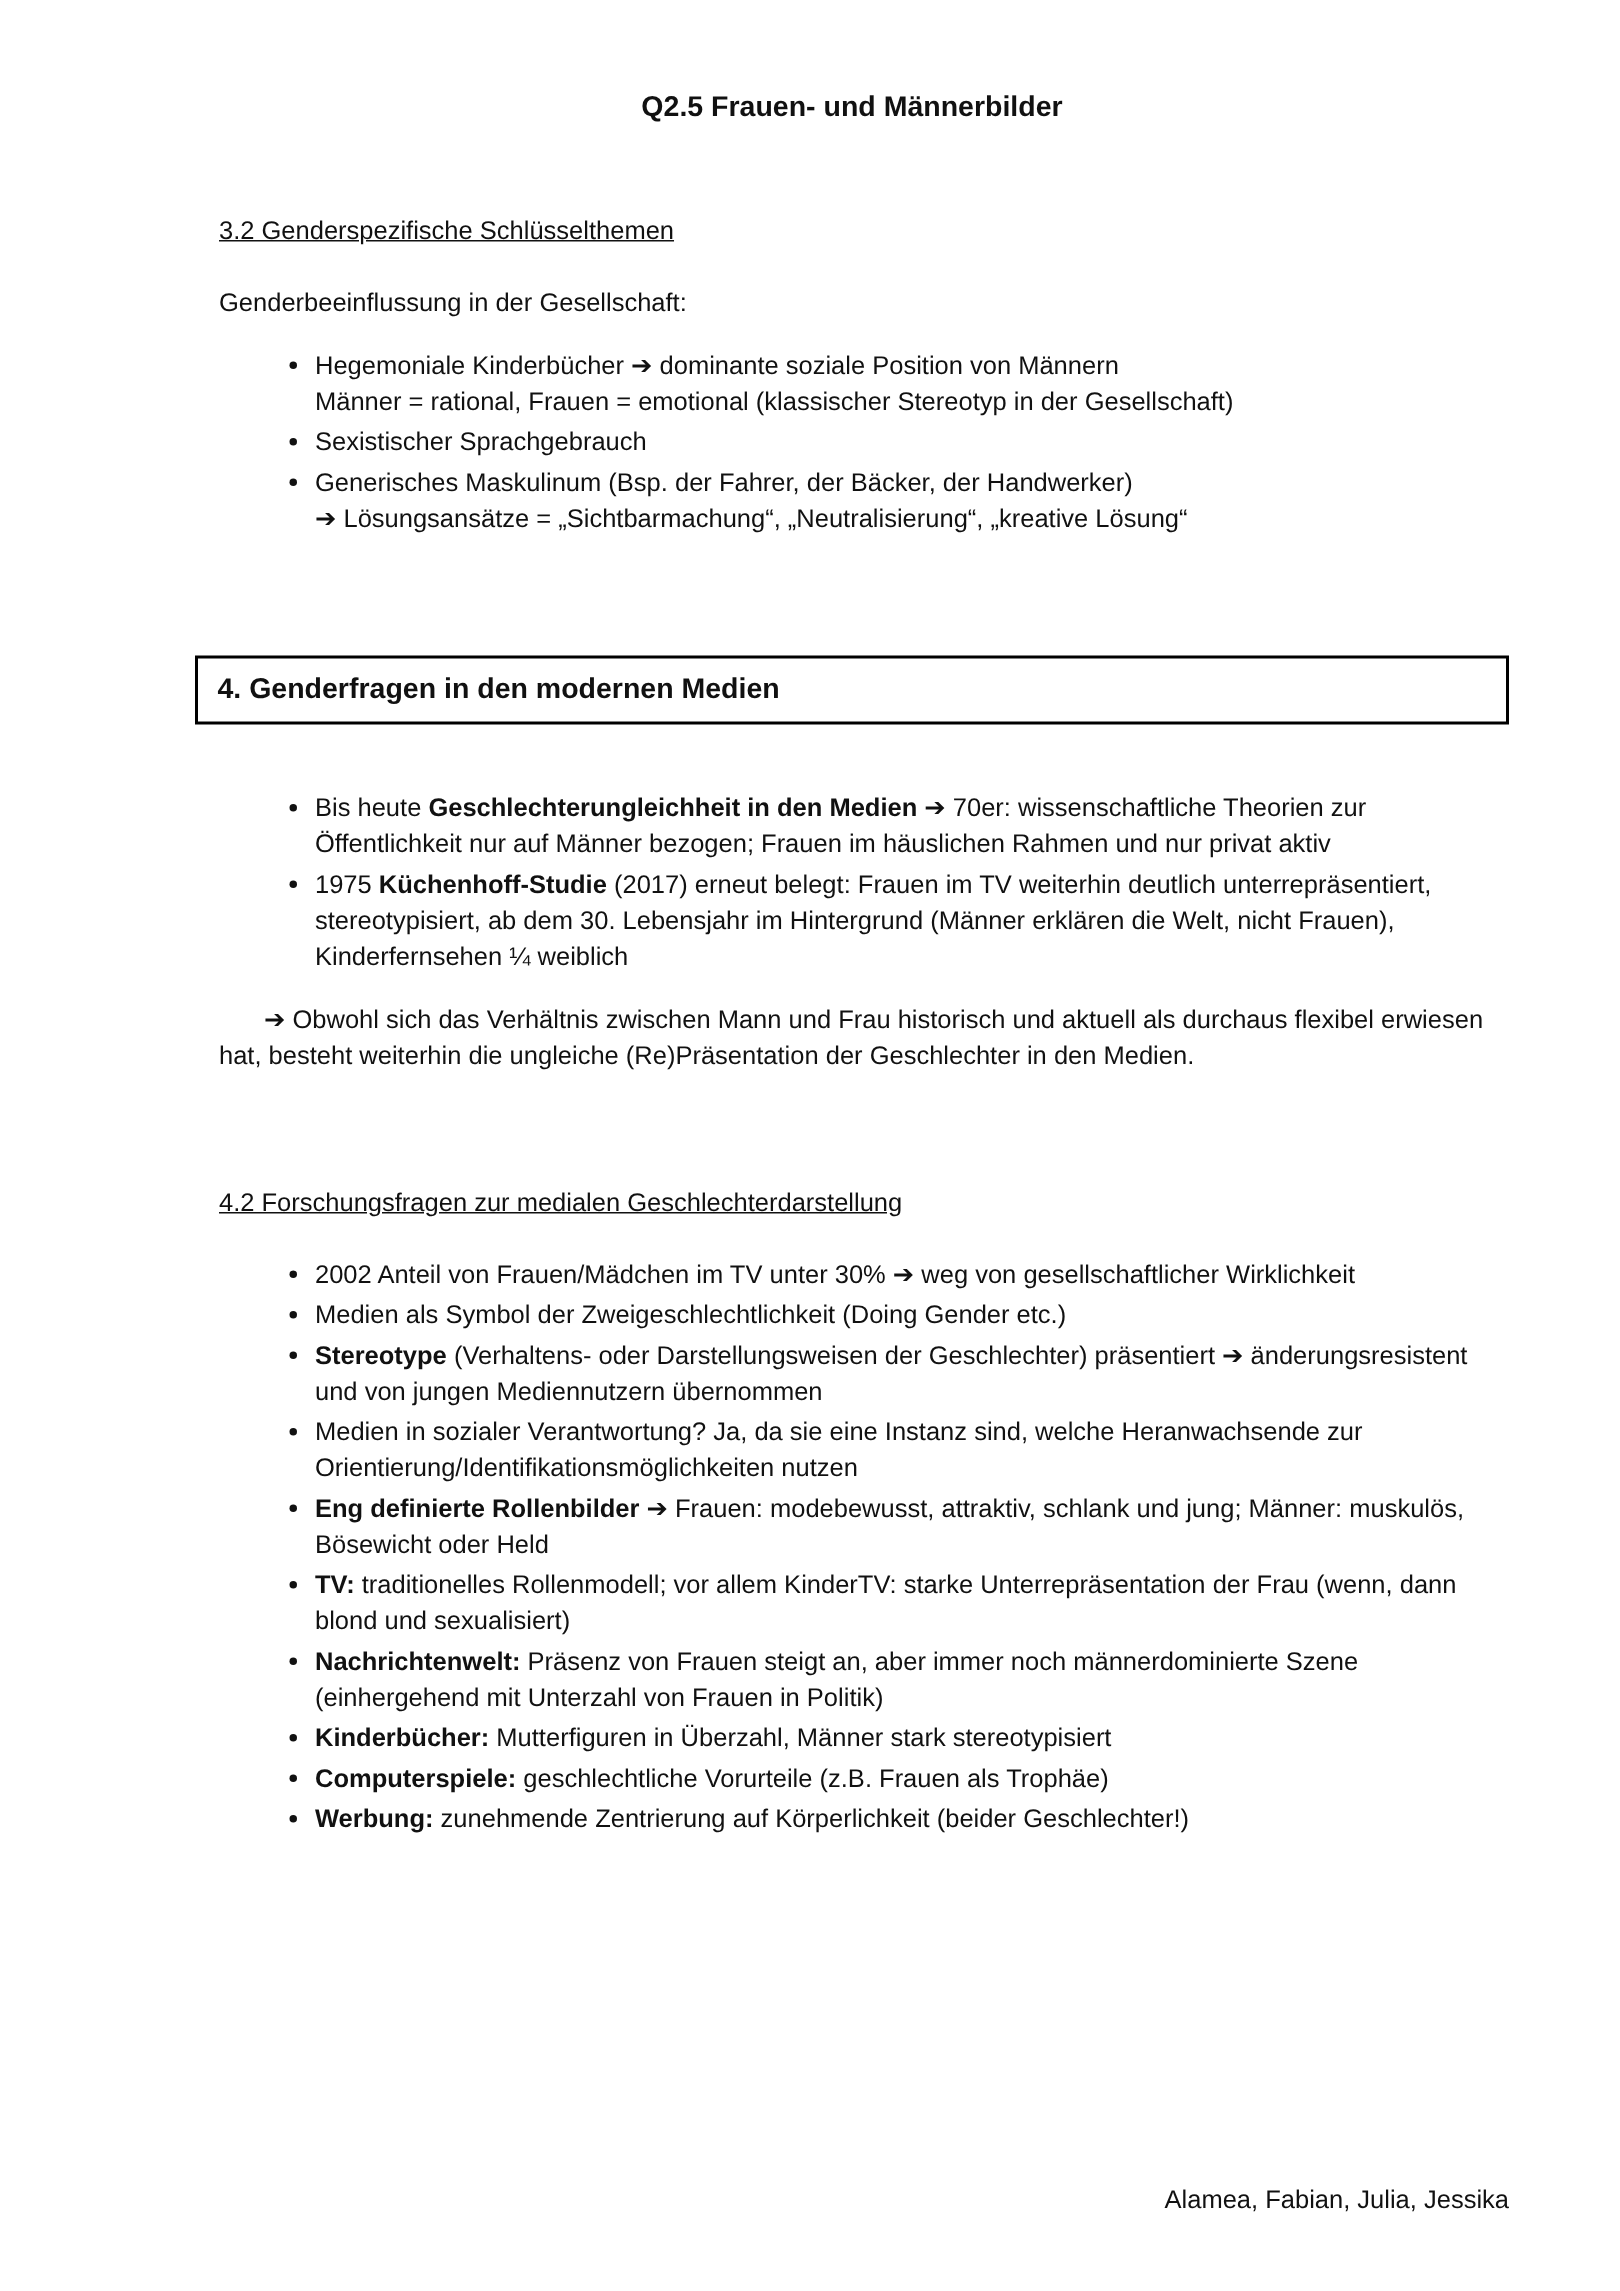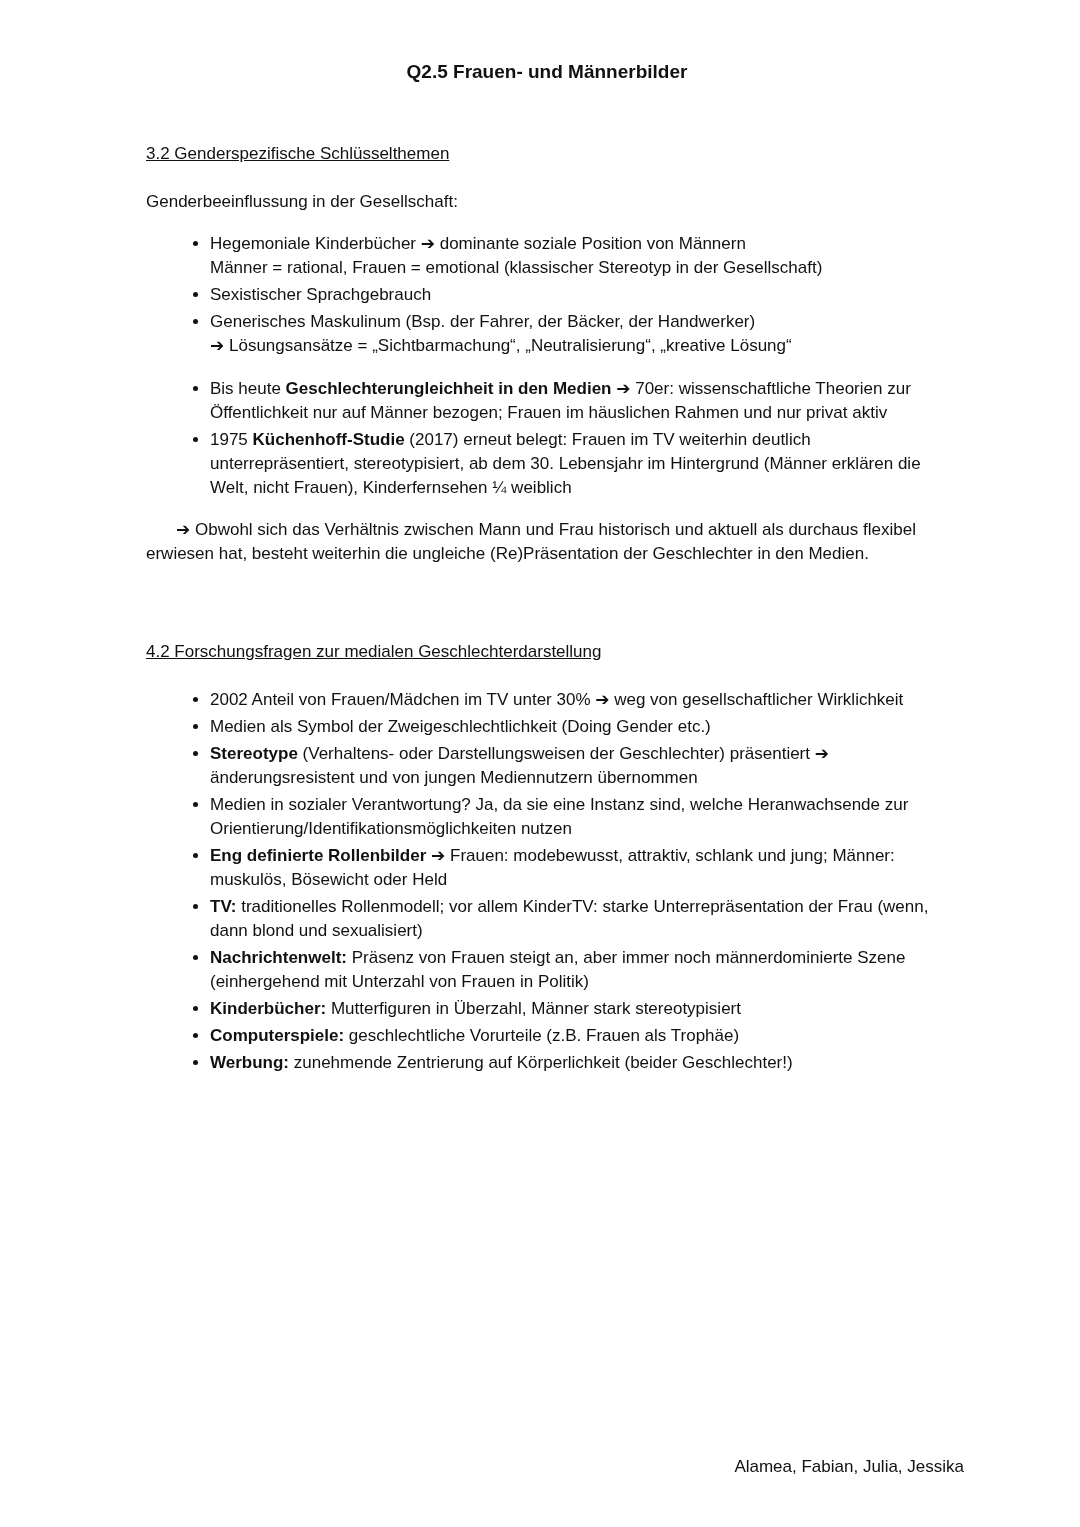--- a/index.html
+++ b/index.html
@@ -10,21 +10,21 @@
     background: #ffffff;
     color: #111111;
     font-family: "Liberation Sans", "DejaVu Sans", sans-serif;
     font-size: 17px;
     line-height: 24px;
     overflow: hidden;
   }
   .page {
     width: 1080px;
     height: 1527px;
-    padding: 60px 116px 0 130px;
+    padding: 60px 74px 0 130px;
     display: flex;
     flex-direction: column;
   }
   .doc-title {
     text-align: center;
     font-weight: bold;
     font-size: 19px;
     margin: 0 0 42px 0;
   }
   .section-heading {
@@ -78,20 +78,21 @@
     <p class="intro-text">Genderbeeinflussung in der Gesellschaft:</p>
     <ul class="bullet-list">
       <li><span>Hegemoniale Kinderbücher ➔ dominante soziale Position von Männern
 Männer = rational, Frauen = emotional (klassischer Stereotyp in der Gesellschaft)</span></li>
       <li><span>Sexistischer Sprachgebrauch</span></li>
       <li><span>Generisches Maskulinum (Bsp. der Fahrer, der Bäcker, der Handwerker)
 ➔ Lösungsansätze = „Sichtbarmachung“, „Neutralisierung“, „kreative Lösung“</span></li>
     </ul>
   </div>
 
+  <div class="boxed-heading">4. Genderfragen in den modernen Medien</div>
 
   <div class="sect sect-4-1">
     <ul class="bullet-list">
       <li><span>Bis heute </span><span class="b">Geschlechterungleichheit in den Medien</span><span> ➔ 70er: wissenschaftliche Theorien zur Öffentlichkeit nur auf Männer bezogen; Frauen im häuslichen Rahmen und nur privat aktiv</span></li>
       <li><span>1975 </span><span class="b">Küchenhoff-Studie</span><span> (2017) erneut belegt: Frauen im TV weiterhin deutlich unterrepräsentiert, stereotypisiert, ab dem 30. Lebensjahr im Hintergrund (Männer erklären die Welt, nicht Frauen), Kinderfernsehen ¼ weiblich</span></li>
     </ul>
     <p class="note-paragraph">➔ Obwohl sich das Verhältnis zwischen Mann und Frau historisch und aktuell als durchaus flexibel erwiesen hat, besteht weiterhin die ungleiche (Re)Präsentation der Geschlechter in den Medien.</p>
   </div>
 
   <div class="sect sect-4-2">

